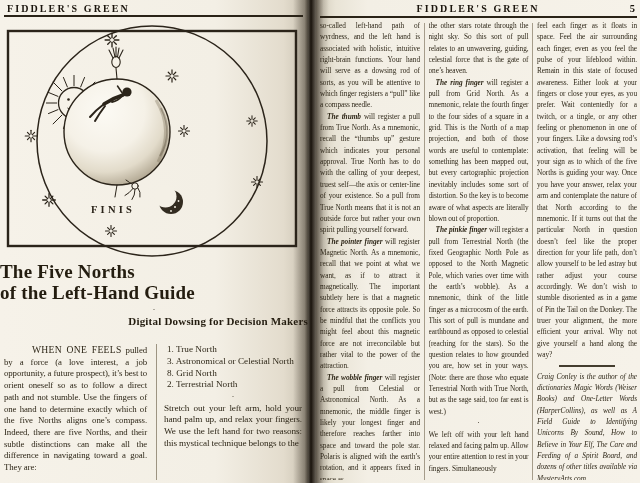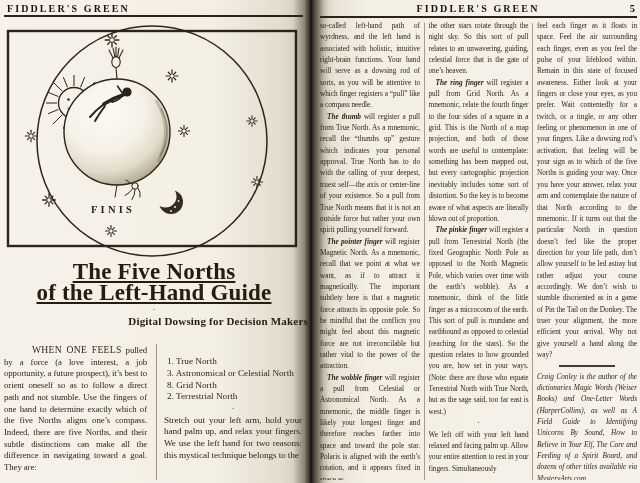--- a/index.html
+++ b/index.html
@@ -18,32 +18,32 @@
   .running-head{position:absolute;top:3px;font-weight:700;font-size:10px;letter-spacing:2.1px;color:#1a140c;white-space:nowrap;}
   .lp-head{left:7px;}
   .rp-head{left:0;width:100%;text-align:center;}
   .pagenum{position:absolute;top:3px;right:5px;font-weight:700;font-size:10.5px;color:#1a140c;}
   .head-rule{position:absolute;height:1.7px;background:#2a2317;}
   .lp-rule{top:15px;left:4px;width:299px;}
   .rp-rule{top:16px;left:4px;right:3px;}
 
   
   .illu{position:absolute;left:5px;top:24px;width:296px;height:238px;}
-  .lp-title{position:absolute;top:261px;left:0;width:100%;text-align:center;
-    font-weight:700;font-size:23px;line-height:21px;color:#241d10;letter-spacing:.2px;text-decoration:underline;}
+  .lp-title{position:absolute;top:261px;left:0;width:100%;
+    font-weight:700;font-size:19px;line-height:21px;color:#241d10;letter-spacing:.2px;}
   .title-dot{position:absolute;top:305px;left:0;width:100%;text-align:center;font-size:9px;line-height:9px;color:#241d10;}
   .lp-subtitle{position:absolute;top:315px;left:0;width:100%;text-align:right;
     font-weight:700;font-size:11px;color:#241d10;letter-spacing:.2px;}
   .lp-cols{position:absolute;top:344px;left:4px;width:298px;height:136px;display:flex;overflow:hidden;}
   .lp-colA{width:143px;font-size:8.8px;line-height:11.7px;text-align:justify;letter-spacing:-0.1px;}
   .lp-colA p{margin:0;}
   .lead-caps{font-size:9.6px;letter-spacing:.3px;margin-left:28px;}
   .v-rule{width:1px;background:#9d9482;}
   .lp-div{margin:0 7px 0 9px;}
-  .lp-colB{width:138px;font-size:9.2px;line-height:11.8px;margin-top:12px;}
+  .lp-colB{width:138px;font-size:9.2px;line-height:11.8px;}
   .north{padding-left:13px;text-indent:-13px;margin-left:3px;}
   .sep-dot{text-align:center;font-size:9px;line-height:11.5px;color:#2e2718;}
   .lp-colB p{margin:0;text-align:justify;letter-spacing:-0.1px;}
 
   
   .rp-cols{position:absolute;top:20px;left:4px;right:3px;bottom:3px;display:flex;justify-content:space-between;overflow:hidden;}
   .rcol{width:100px;font-size:7.3px;line-height:11.35px;text-align:justify;letter-spacing:-0.05px;overflow:hidden;}
   .rcol p{margin:0;}
   .rcol p.ind{text-indent:7px;}
   .lead{font-weight:700;font-style:italic;}

